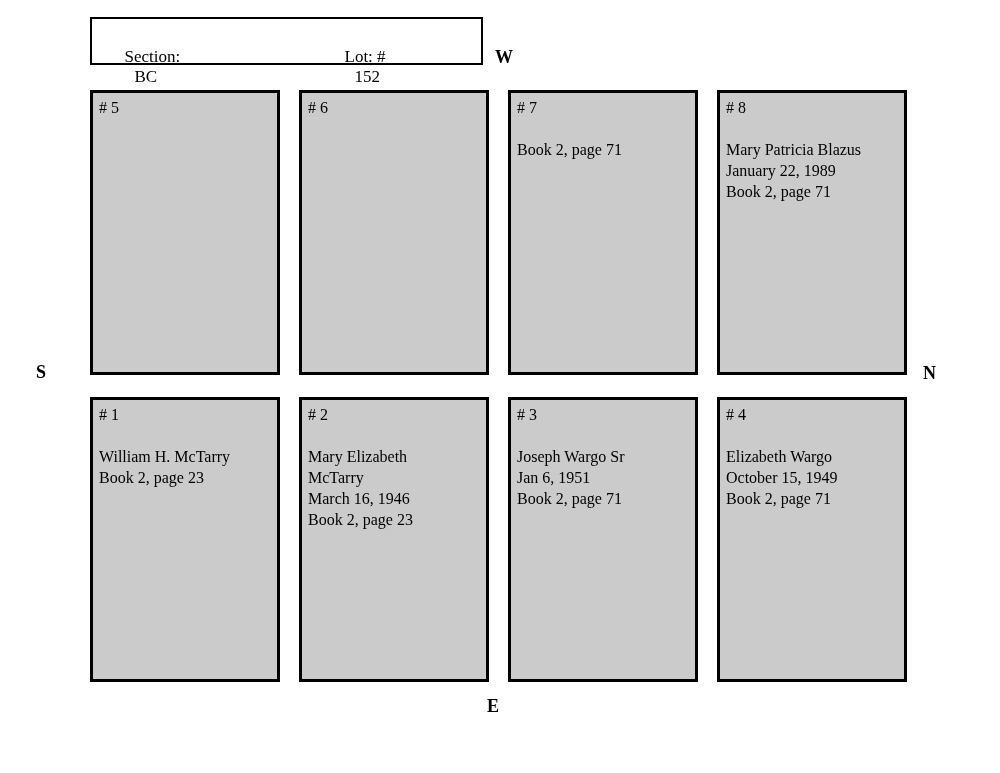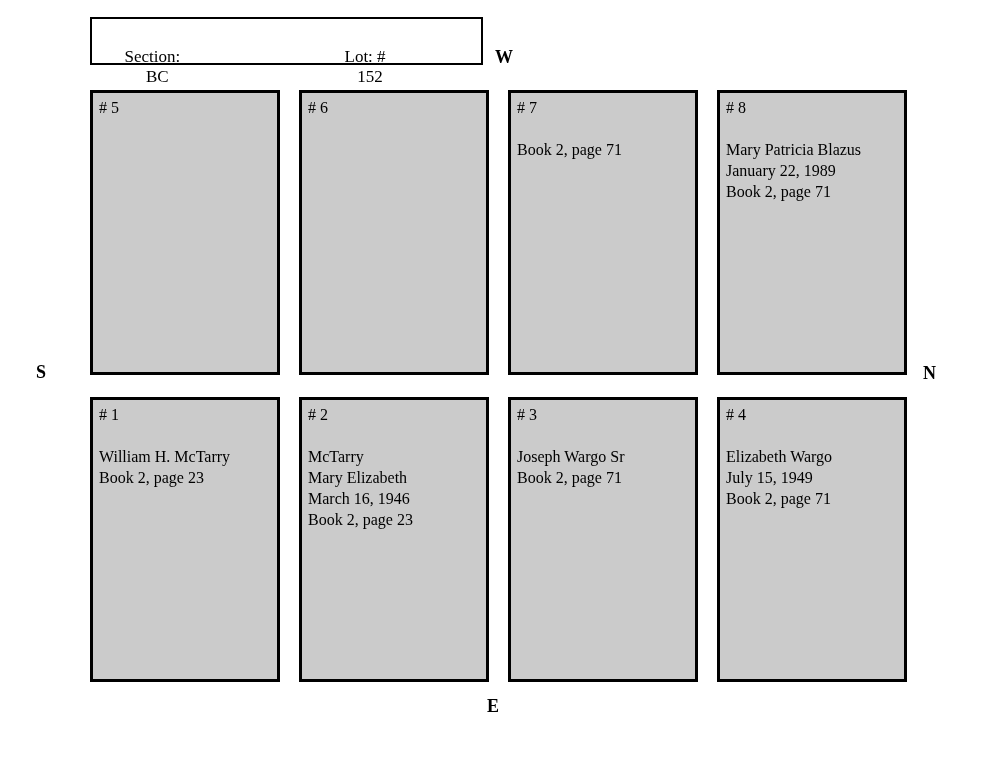--- a/index.html
+++ b/index.html
@@ -23,21 +23,20 @@
     width: 389px;
     height: 44px;
     border: 2px solid #000000;
     background: #ffffff;
     font-size: 17px;
   }
   .hdr {
     position: absolute;
     top: 8px;
     white-space: pre;
-    text-align: center;
   }
   .hdr.sec { left: 7px; }
   .hdr.lot { left: 227px; }
   .hdr .val { margin-left: 10px; }
   .compass {
     position: absolute;
     font-weight: bold;
     font-size: 18px;
     line-height: 20px;
   }
@@ -116,35 +115,36 @@
     <div class="plot">
       <div class="plot-num"># 1</div>
       <div class="spacer"></div>
       <div class="plot-line">William H. McTarry</div>
       <div class="plot-line">Book 2, page 23</div>
     </div>
 
     <div class="plot">
       <div class="plot-num"># 2</div>
       <div class="spacer"></div>
+      <div class="plot-line">Mary Elizabeth</div>
       <div class="plot-line">McTarry</div>
-      <div class="plot-line">Mary Elizabeth</div>
       <div class="plot-line">March 16, 1946</div>
       <div class="plot-line">Book 2, page 23</div>
     </div>
 
     <div class="plot">
       <div class="plot-num"># 3</div>
       <div class="spacer"></div>
       <div class="plot-line">Joseph Wargo Sr</div>
+      <div class="plot-line">Jan 6, 1951</div>
       <div class="plot-line">Book 2, page 71</div>
     </div>
 
     <div class="plot">
       <div class="plot-num"># 4</div>
       <div class="spacer"></div>
       <div class="plot-line">Elizabeth Wargo</div>
-      <div class="plot-line">July 15, 1949</div>
+      <div class="plot-line">October 15, 1949</div>
       <div class="plot-line">Book 2, page 71</div>
     </div>
 
   </div>
 </div>
 
 </body></html>

